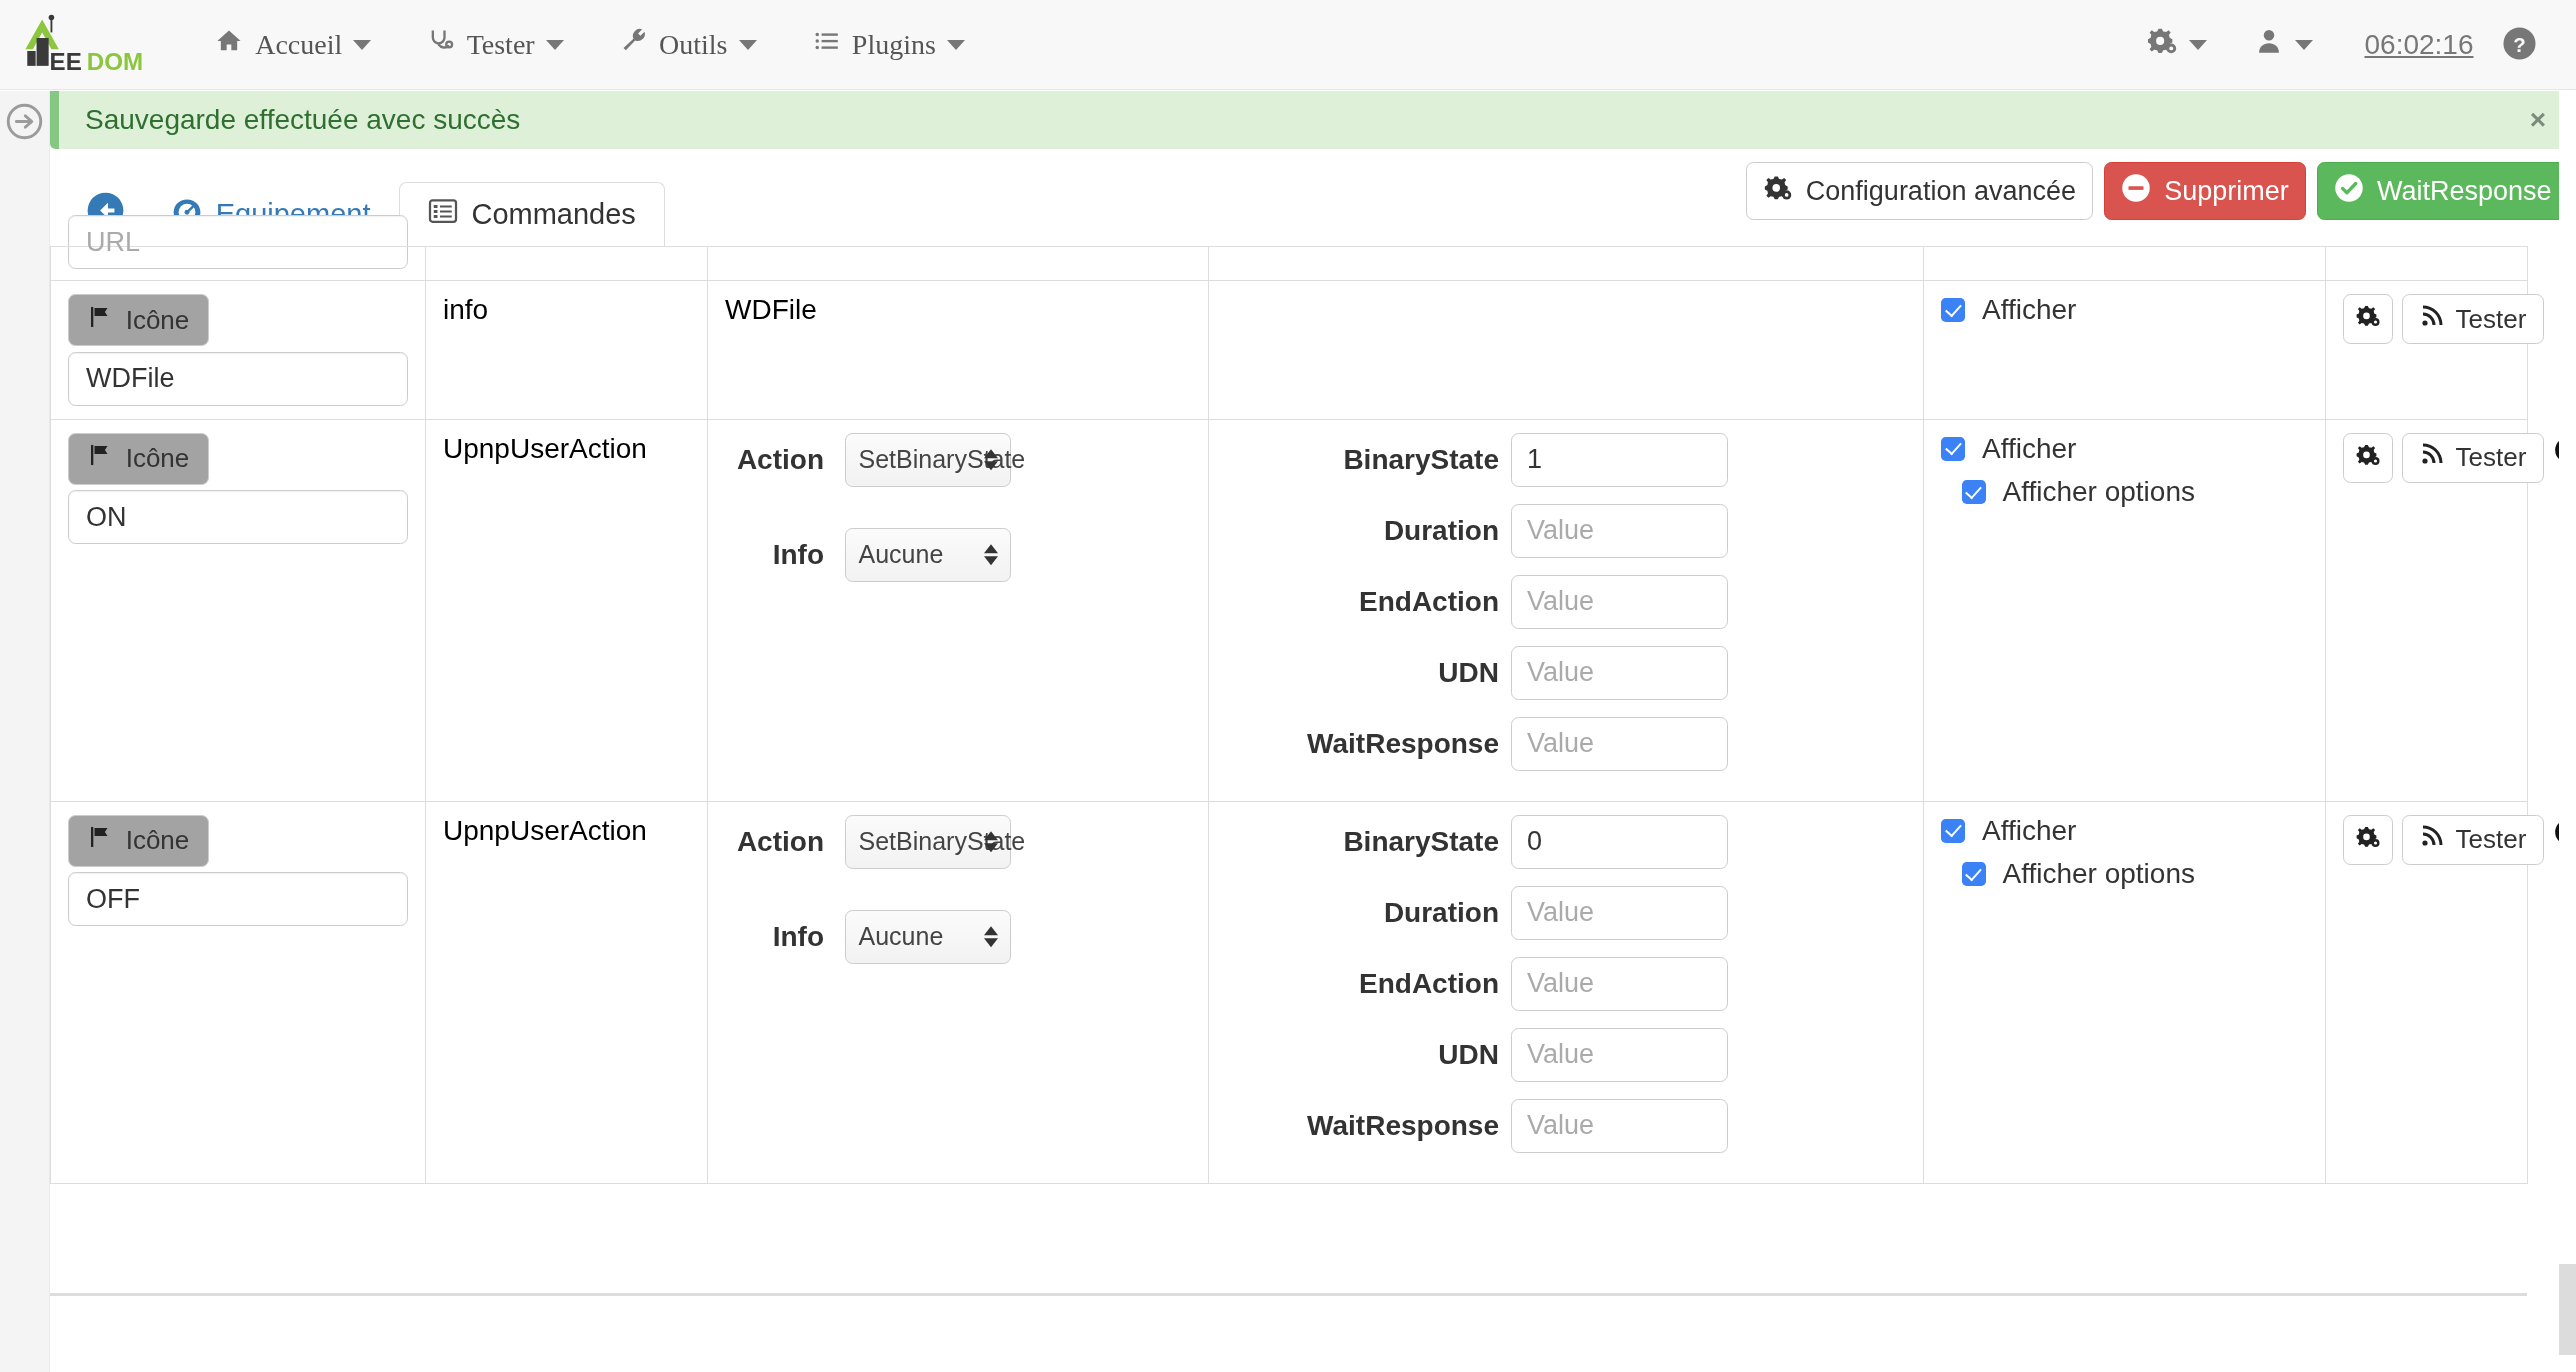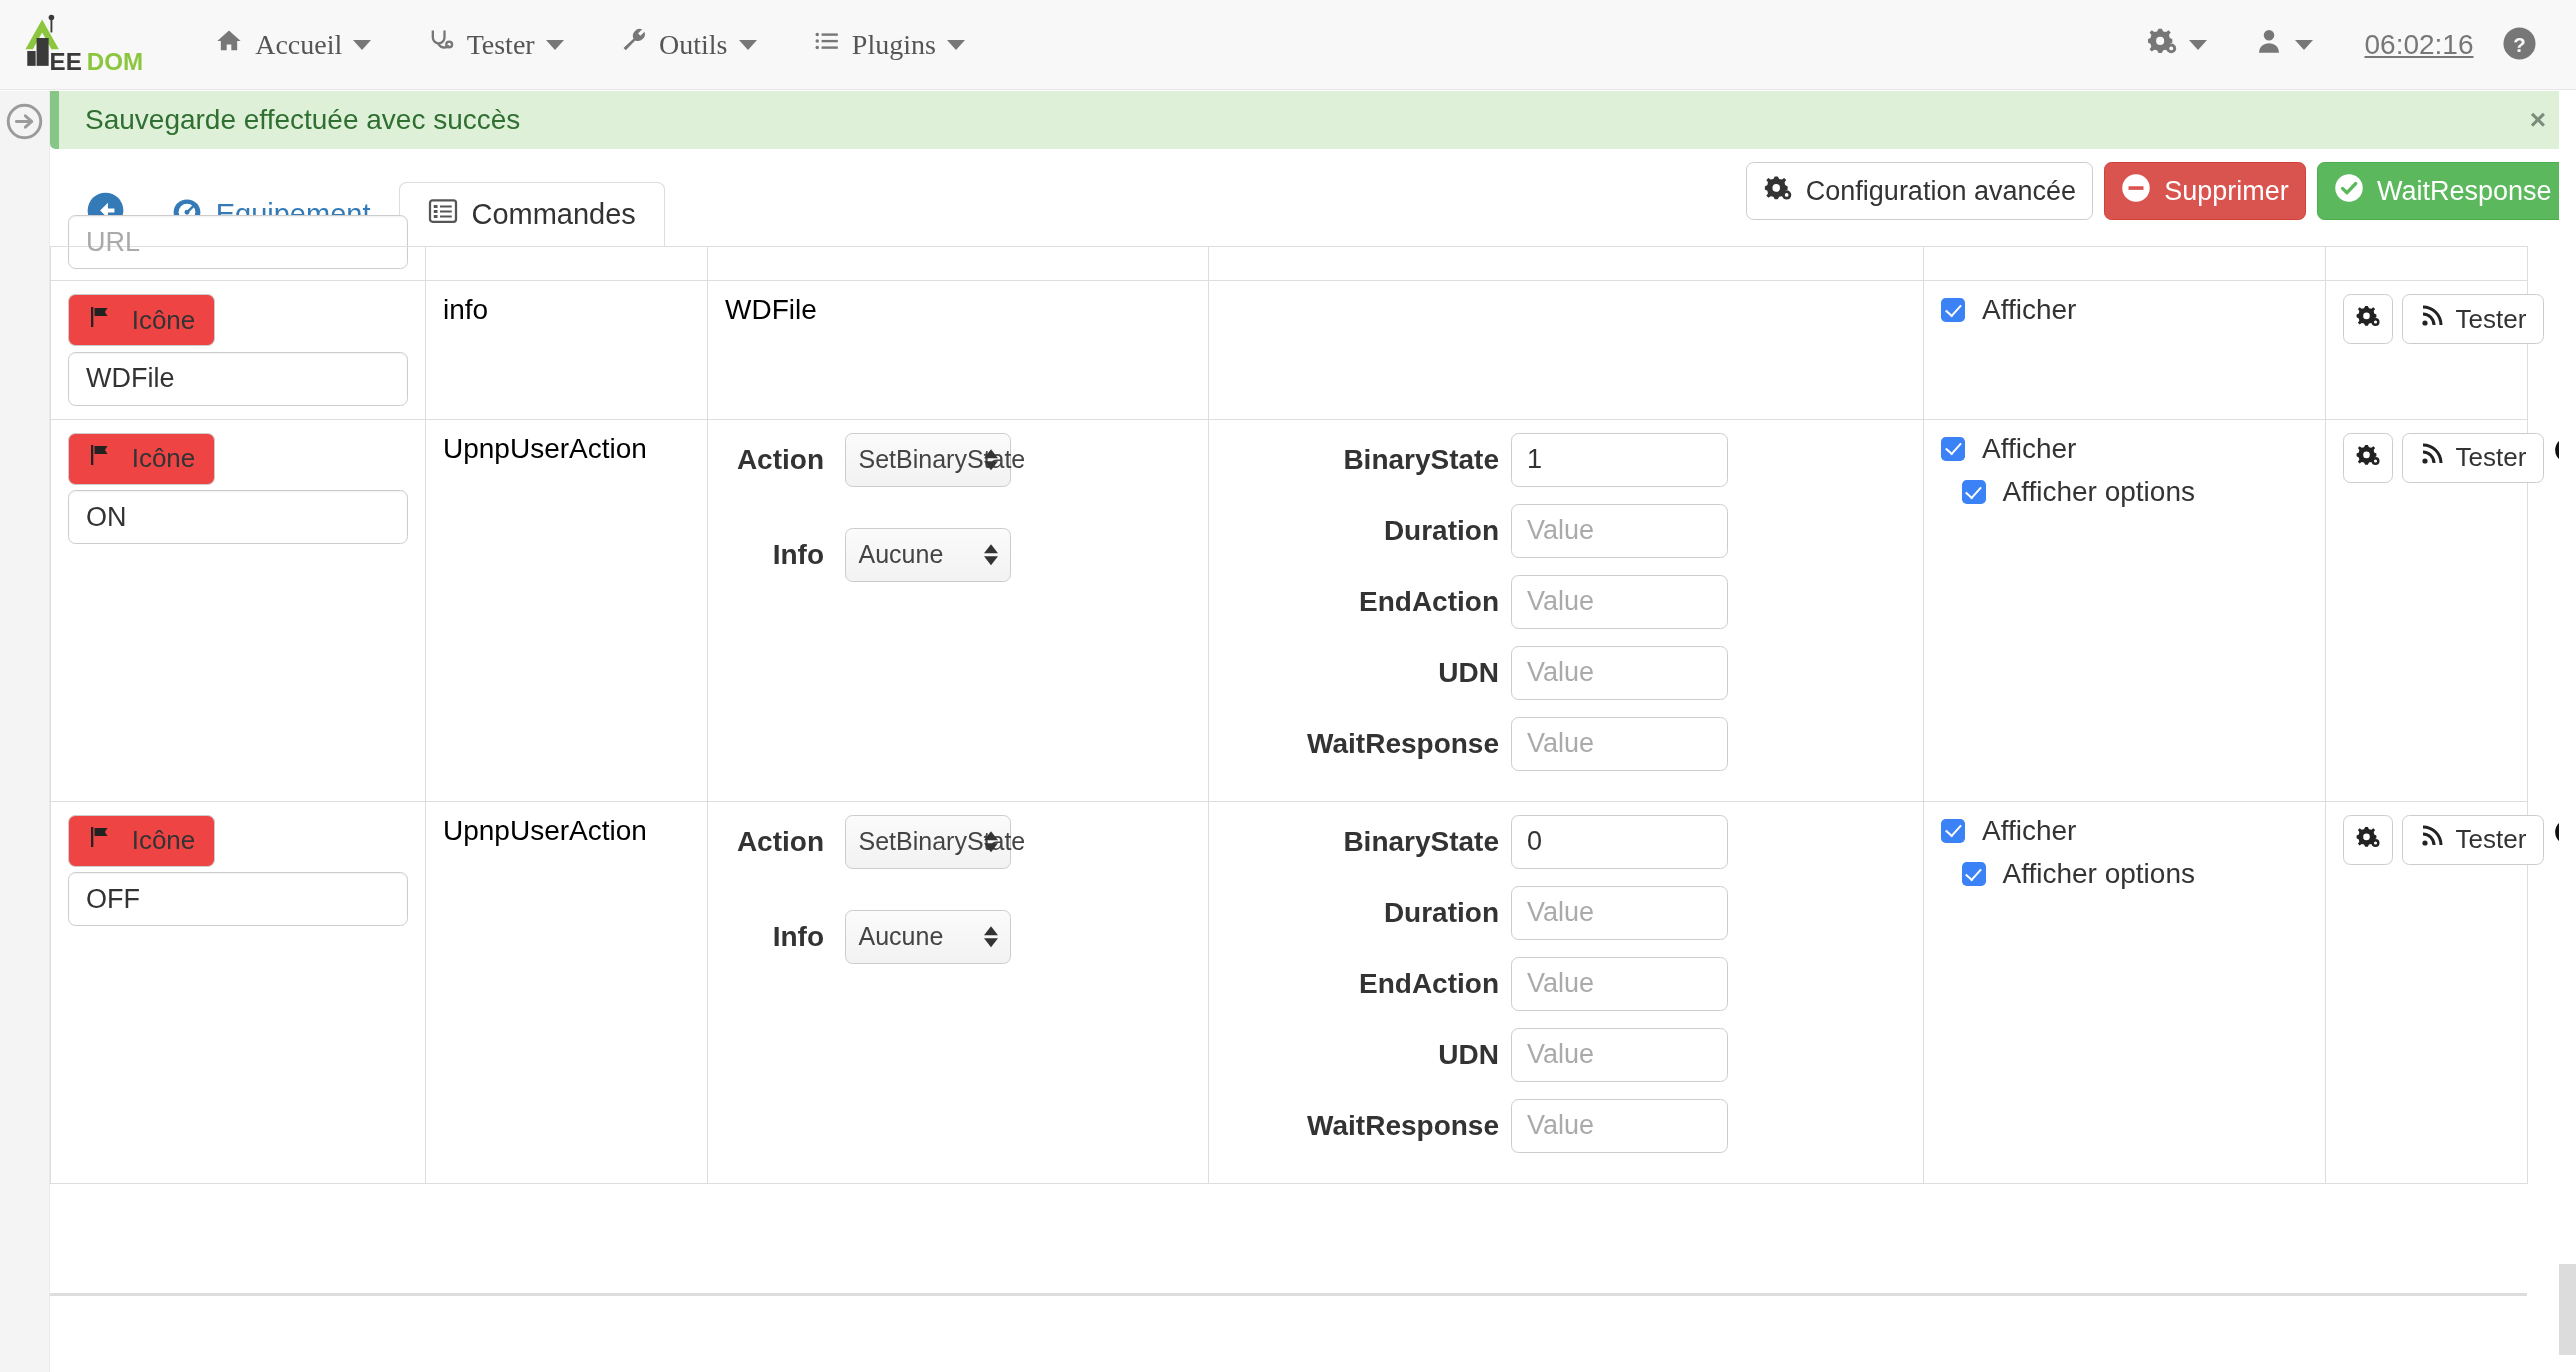--- a/index.html
+++ b/index.html
@@ -144,23 +144,23 @@
   }
   .col-name   { width: 375px; }
   .col-type   { width: 282px; }
   .col-cfg    { width: 501px; }
   .col-params { width: 715px; }
   .col-disp   { width: 402px; }
   .col-act    { width: 202px; }
 
   
   .icon-btn {
-    display: inline-flex; align-items: center; gap: 20px;
+    display: inline-flex; align-items: center; gap: 14px;
     border: 0.9px solid #ccc; border-radius: 7.5px;
-    background: #ef4444; height: 52px; padding: 0 18.7px;
+    background: #a3a3a3; height: 52px; padding: 0 18.7px;
     font-size: 26px; color: #333; cursor: pointer;
   }
   .txt-input {
     display: block; width: 100%; height: 54px;
     border: 0.9px solid #ccc; border-radius: 7.5px;
     background: #fff; font-size: 27px; color: #333;
     padding: 0 17px; margin-top: 5.6px;
     font-family: "Liberation Sans", sans-serif;
     box-shadow: inset 0 0.9px 1.9px rgba(0,0,0,.06);
   }

